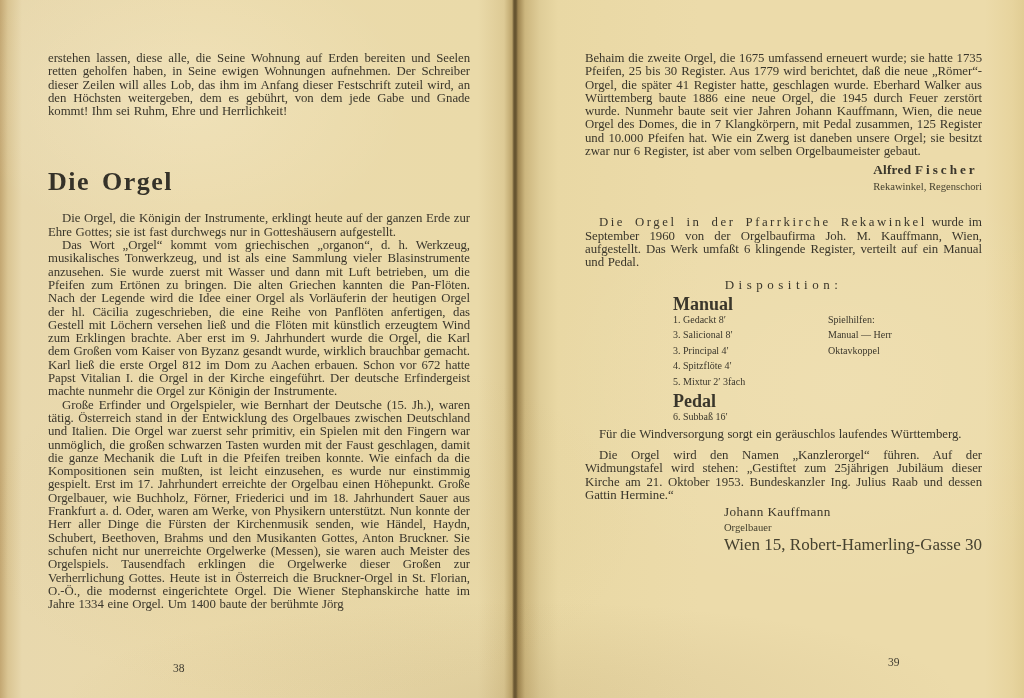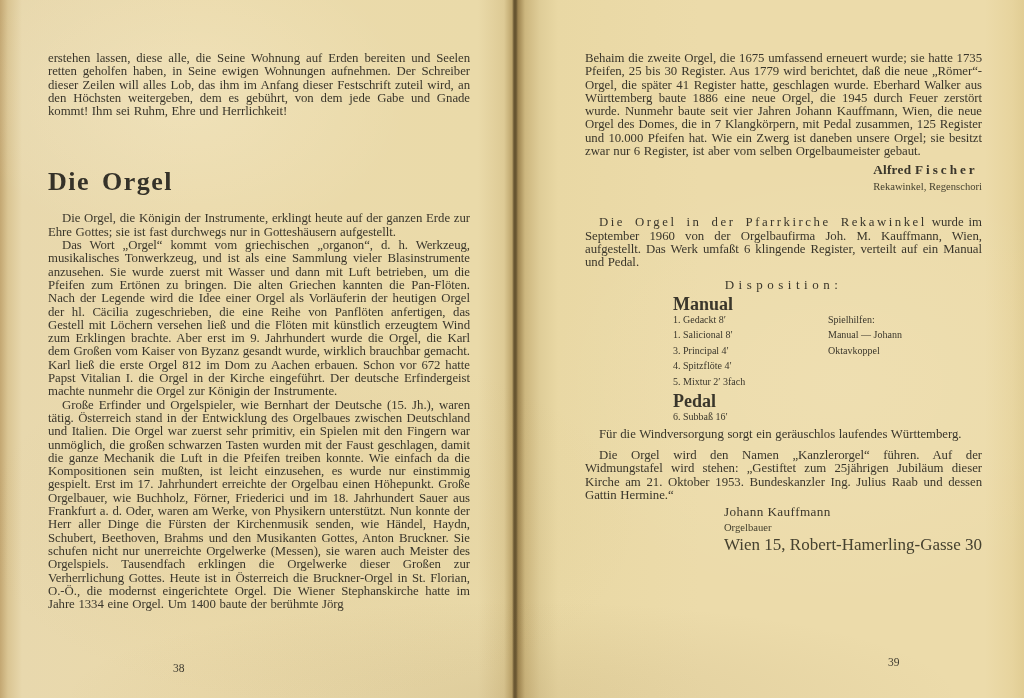--- a/index.html
+++ b/index.html
@@ -83,30 +83,30 @@
   </div>
 
   <p class="ind reka"><span class="spaced-lead">Die Orgel in der Pfarrkirche Rekawinkel</span><span> wurde im September 1960 von der Orgelbaufirma Joh. M. Kauffmann, Wien, aufgestellt. Das Werk umfaßt 6 klingende Register, verteilt auf ein Manual und Pedal.</span></p>
 
   <div class="dispo-title">Disposition:</div>
 
   <div class="dispo">
     <div class="dispo-left">
       <div class="dispo-head">Manual</div>
       <div class="dispo-item">1. Gedackt 8′</div>
-      <div class="dispo-item">1. Salicional 8′</div>
+      <div class="dispo-item">3. Salicional 8′</div>
       <div class="dispo-item">3. Principal 4′</div>
       <div class="dispo-item">4. Spitzflöte 4′</div>
       <div class="dispo-item">5. Mixtur 2′ 3fach</div>
       <div class="dispo-head pedal">Pedal</div>
       <div class="dispo-item">6. Subbaß 16′</div>
     </div>
     <div class="dispo-right">
       <div class="dispo-item">Spielhilfen:</div>
-      <div class="dispo-item">Manual — Johann</div>
+      <div class="dispo-item">Manual — Herr</div>
       <div class="dispo-item">Oktavkoppel</div>
     </div>
   </div>
 
   <p class="ind fuer">Für die Windversorgung sorgt ein geräuschlos laufendes Württemberg.</p>
   <p class="ind kanzler">Die Orgel wird den Namen „Kanzlerorgel“ führen. Auf der Widmungstafel wird stehen: „Gestiftet zum 25jährigen Jubiläum dieser Kirche am 21. Oktober 1953. Bundeskanzler Ing. Julius Raab und dessen Gattin Hermine.“</p>
 
   <div class="sig sig2">
     <div class="sig-name2">Johann Kauffmann</div>
     <div class="sig-sub">Orgelbauer</div>

